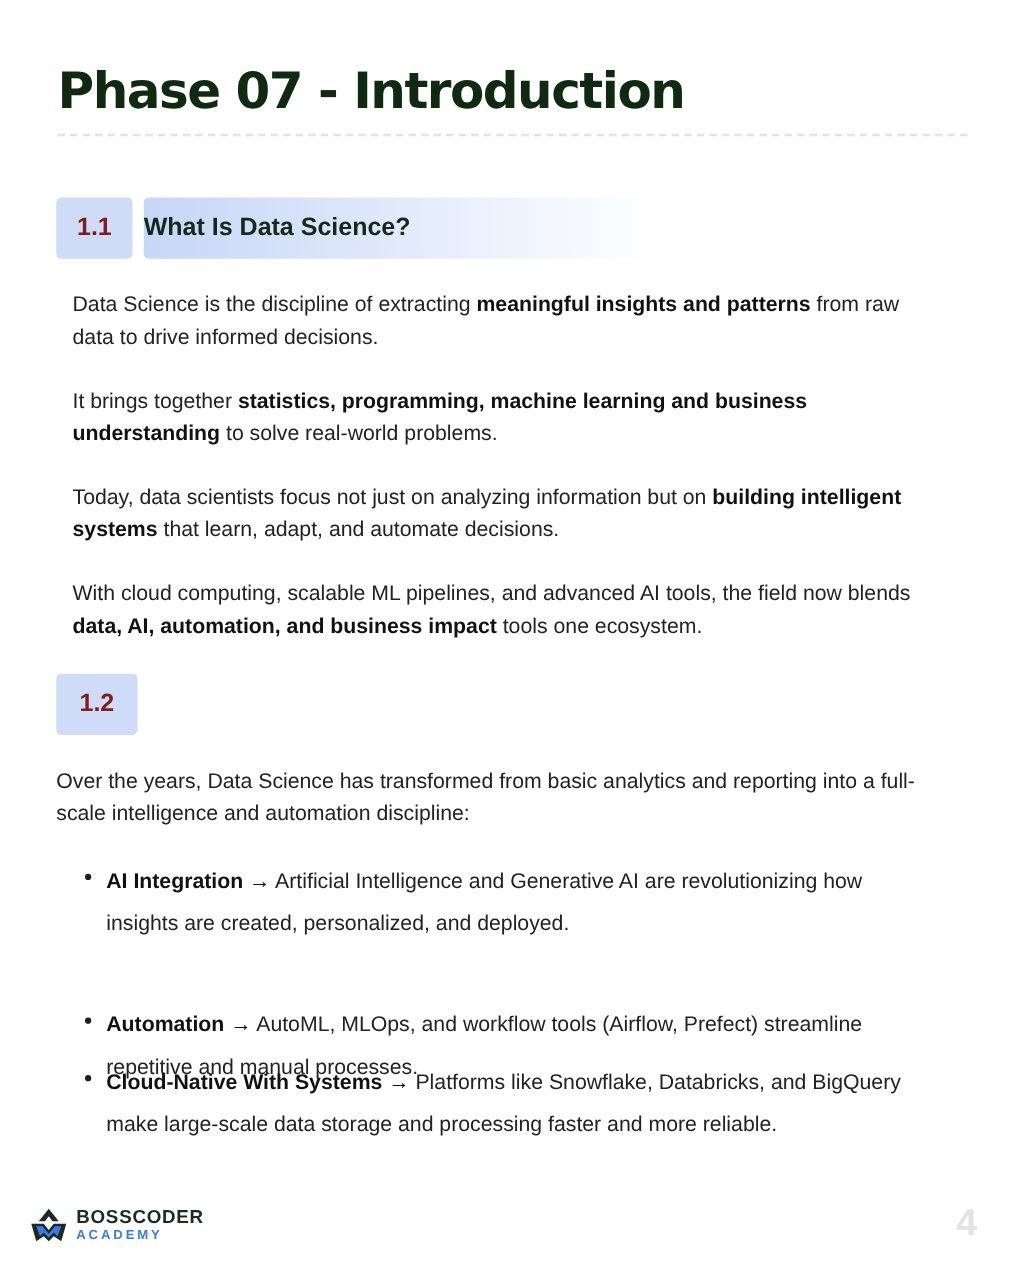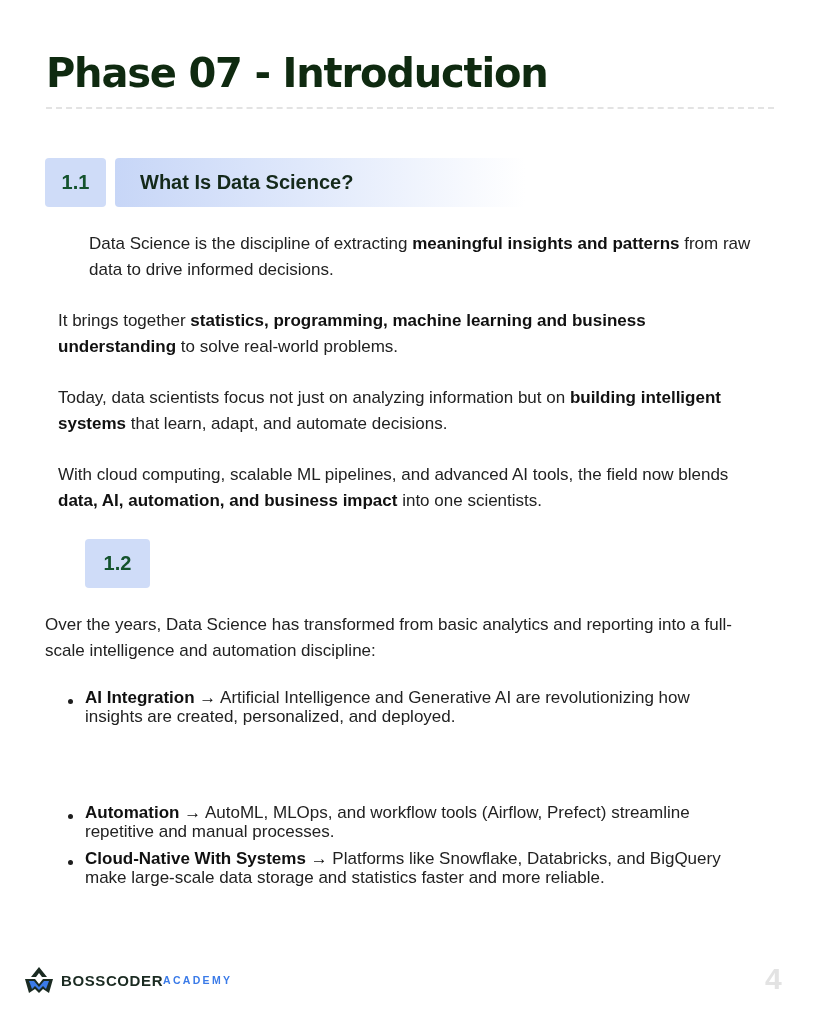--- a/index.html
+++ b/index.html
@@ -15,45 +15,45 @@
     .title-rule {
       position: absolute; left: 46px; top: 107px; width: 728px; height: 0;
       border-top: 2px dashed #e3e3e3;
     }
 
     .section-head { position: absolute; left: 45px; height: 49px; display: flex; }
     .section-num {
       width: 61px; height: 49px; border-radius: 4px;
       background: #cfdcf8;
       display: flex; align-items: center; justify-content: center;
-      font-size: 20px; font-weight: 700; color: #14532d;
+      font-size: 20px; font-weight: 700; color: #7f1d1d;
     }
     .section-title {
       margin-left: 9px; height: 49px; border-radius: 4px;
       background: linear-gradient(90deg, #c7d6f7 0%, #dfe8fb 45%, #ffffff 100%);
-      display: flex; align-items: center; padding-left: 25px;
+      display: flex; align-items: center; padding-left: 0;
       font-size: 20px; font-weight: 700; color: #14291a;
     }
 
     .para {
       position: absolute; font-size: 17px; line-height: 26px; color: #222222;
     }
     .para b { font-weight: 700; color: #111111; }
 
     .bullet-list { position: absolute; left: 66px; width: 680px; list-style: none; }
-    .bullet-item { position: relative; padding-left: 19px; font-size: 17px; line-height: 19px; color: #222222; }
+    .bullet-item { position: relative; padding-left: 19px; font-size: 17px; line-height: 34px; color: #222222; }
     .bullet-item::before {
       content: ""; position: absolute; left: 2px; top: 11px; width: 5px; height: 5px;
       border-radius: 50%; background: #1e1e1e;
     }
     .bullet-item b { font-weight: 700; color: #111111; }
 
     .footer-logo { position: absolute; left: 23px; top: 965px; display: flex; align-items: center; }
     .logo-mark { width: 32px; height: 30px; }
-    .logo-text { margin-left: 6px; display: flex; flex-direction: row; line-height: 1; }
+    .logo-text { margin-left: 6px; display: flex; flex-direction: column; line-height: 1; }
     .logo-name { font-size: 15px; font-weight: 700; color: #1b2b22; letter-spacing: 0.6px; }
     .logo-sub { font-size: 10.5px; font-weight: 700; color: #3b7be8; letter-spacing: 2.3px; margin-top: 2px; }
 
     .hashtag {
       position: absolute; left: 400px; top: 1028px;
       font-size: 17px; font-weight: 700; color: #d4d4d4;
     }
     .page-number {
       position: absolute; left: 765px; top: 962px;
       font-size: 30px; font-weight: 700; color: #e3e3e3;
@@ -63,52 +63,52 @@
 <body>
 
 <h1 class="page-title">Phase 07 - Introduction</h1>
 <div class="title-rule"></div>
 
 <div class="section-head" style="top:158px;">
   <div class="section-num">1.1</div>
   <div class="section-title" style="width:410px;">What Is Data Science?</div>
 </div>
 
-<p class="para" style="left:58px; top:231px; width:690px;margin-left:31px;">
+<p class="para" style="left:58px; top:231px; width:690px;">
   <span>Data Science is the discipline of extracting </span><b>meaningful insights and patterns</b><span> from raw data to drive informed decisions.</span>
 </p>
 <p class="para" style="left:58px; top:308px; width:690px;">
   <span>It brings together </span><b>statistics, programming, machine learning and business understanding</b><span> to solve real-world problems.</span>
 </p>
 <p class="para" style="left:58px; top:385px; width:690px;">
   <span>Today, data scientists focus not just on analyzing information but on </span><b>building intelligent systems</b><span> that learn, adapt, and automate decisions.</span>
 </p>
 <p class="para" style="left:58px; top:462px; width:690px;">
-  <span>With cloud computing, scalable ML pipelines, and advanced AI tools, the field now blends </span><b>data, AI, automation, and business impact</b><span> into one scientists.</span>
+  <span>With cloud computing, scalable ML pipelines, and advanced AI tools, the field now blends </span><b>data, AI, automation, and business impact</b><span> tools one ecosystem.</span>
 </p>
 
-<div class="section-head" style="top:539px;margin-left:40px;">
+<div class="section-head" style="top:539px;">
   <div class="section-num" style="width:65px;">1.2</div>
 </div>
 
 <p class="para" style="left:45px; top:612px; width:710px;">Over the years, Data Science has transformed from basic analytics and reporting into a full-scale intelligence and automation discipline:</p>
 
 <ul class="bullet-list" style="top:688px;">
   <li class="bullet-item">
     <b>AI Integration</b> <b>→</b> <span>Artificial Intelligence and Generative AI are revolutionizing how insights are created, personalized, and deployed.</span>
   </li>
 </ul>
 <ul class="bullet-list" style="top:803px;">
   <li class="bullet-item">
     <b>Automation</b> <b>→</b> <span>AutoML, MLOps, and workflow tools (Airflow, Prefect) streamline repetitive and manual processes.</span>
   </li>
 </ul>
 <ul class="bullet-list" style="top:849px;">
   <li class="bullet-item">
-    <b>Cloud-Native With Systems</b> <b>→</b> <span>Platforms like Snowflake, Databricks, and BigQuery make large-scale data storage and statistics faster and more reliable.</span>
+    <b>Cloud-Native With Systems</b> <b>→</b> <span>Platforms like Snowflake, Databricks, and BigQuery make large-scale data storage and processing faster and more reliable.</span>
   </li>
 </ul>
 
 <div class="footer-logo">
   <svg class="logo-mark" viewBox="0 0 32 30">
     <polygon points="16,2 24,12 19,12 16,8 13,12 8,12" fill="#1b2b22"></polygon>
     <polygon points="2,14 12,14 16,19 20,14 30,14 26,28 20,24 16,28 12,24 6,28" fill="#1b2b22"></polygon>
     <polygon points="6,16 11,16 16,22 21,16 26,16 23,24 20,21 16,25 12,21 9,24" fill="#3b7be8"></polygon>
   </svg>
   <div class="logo-text">

